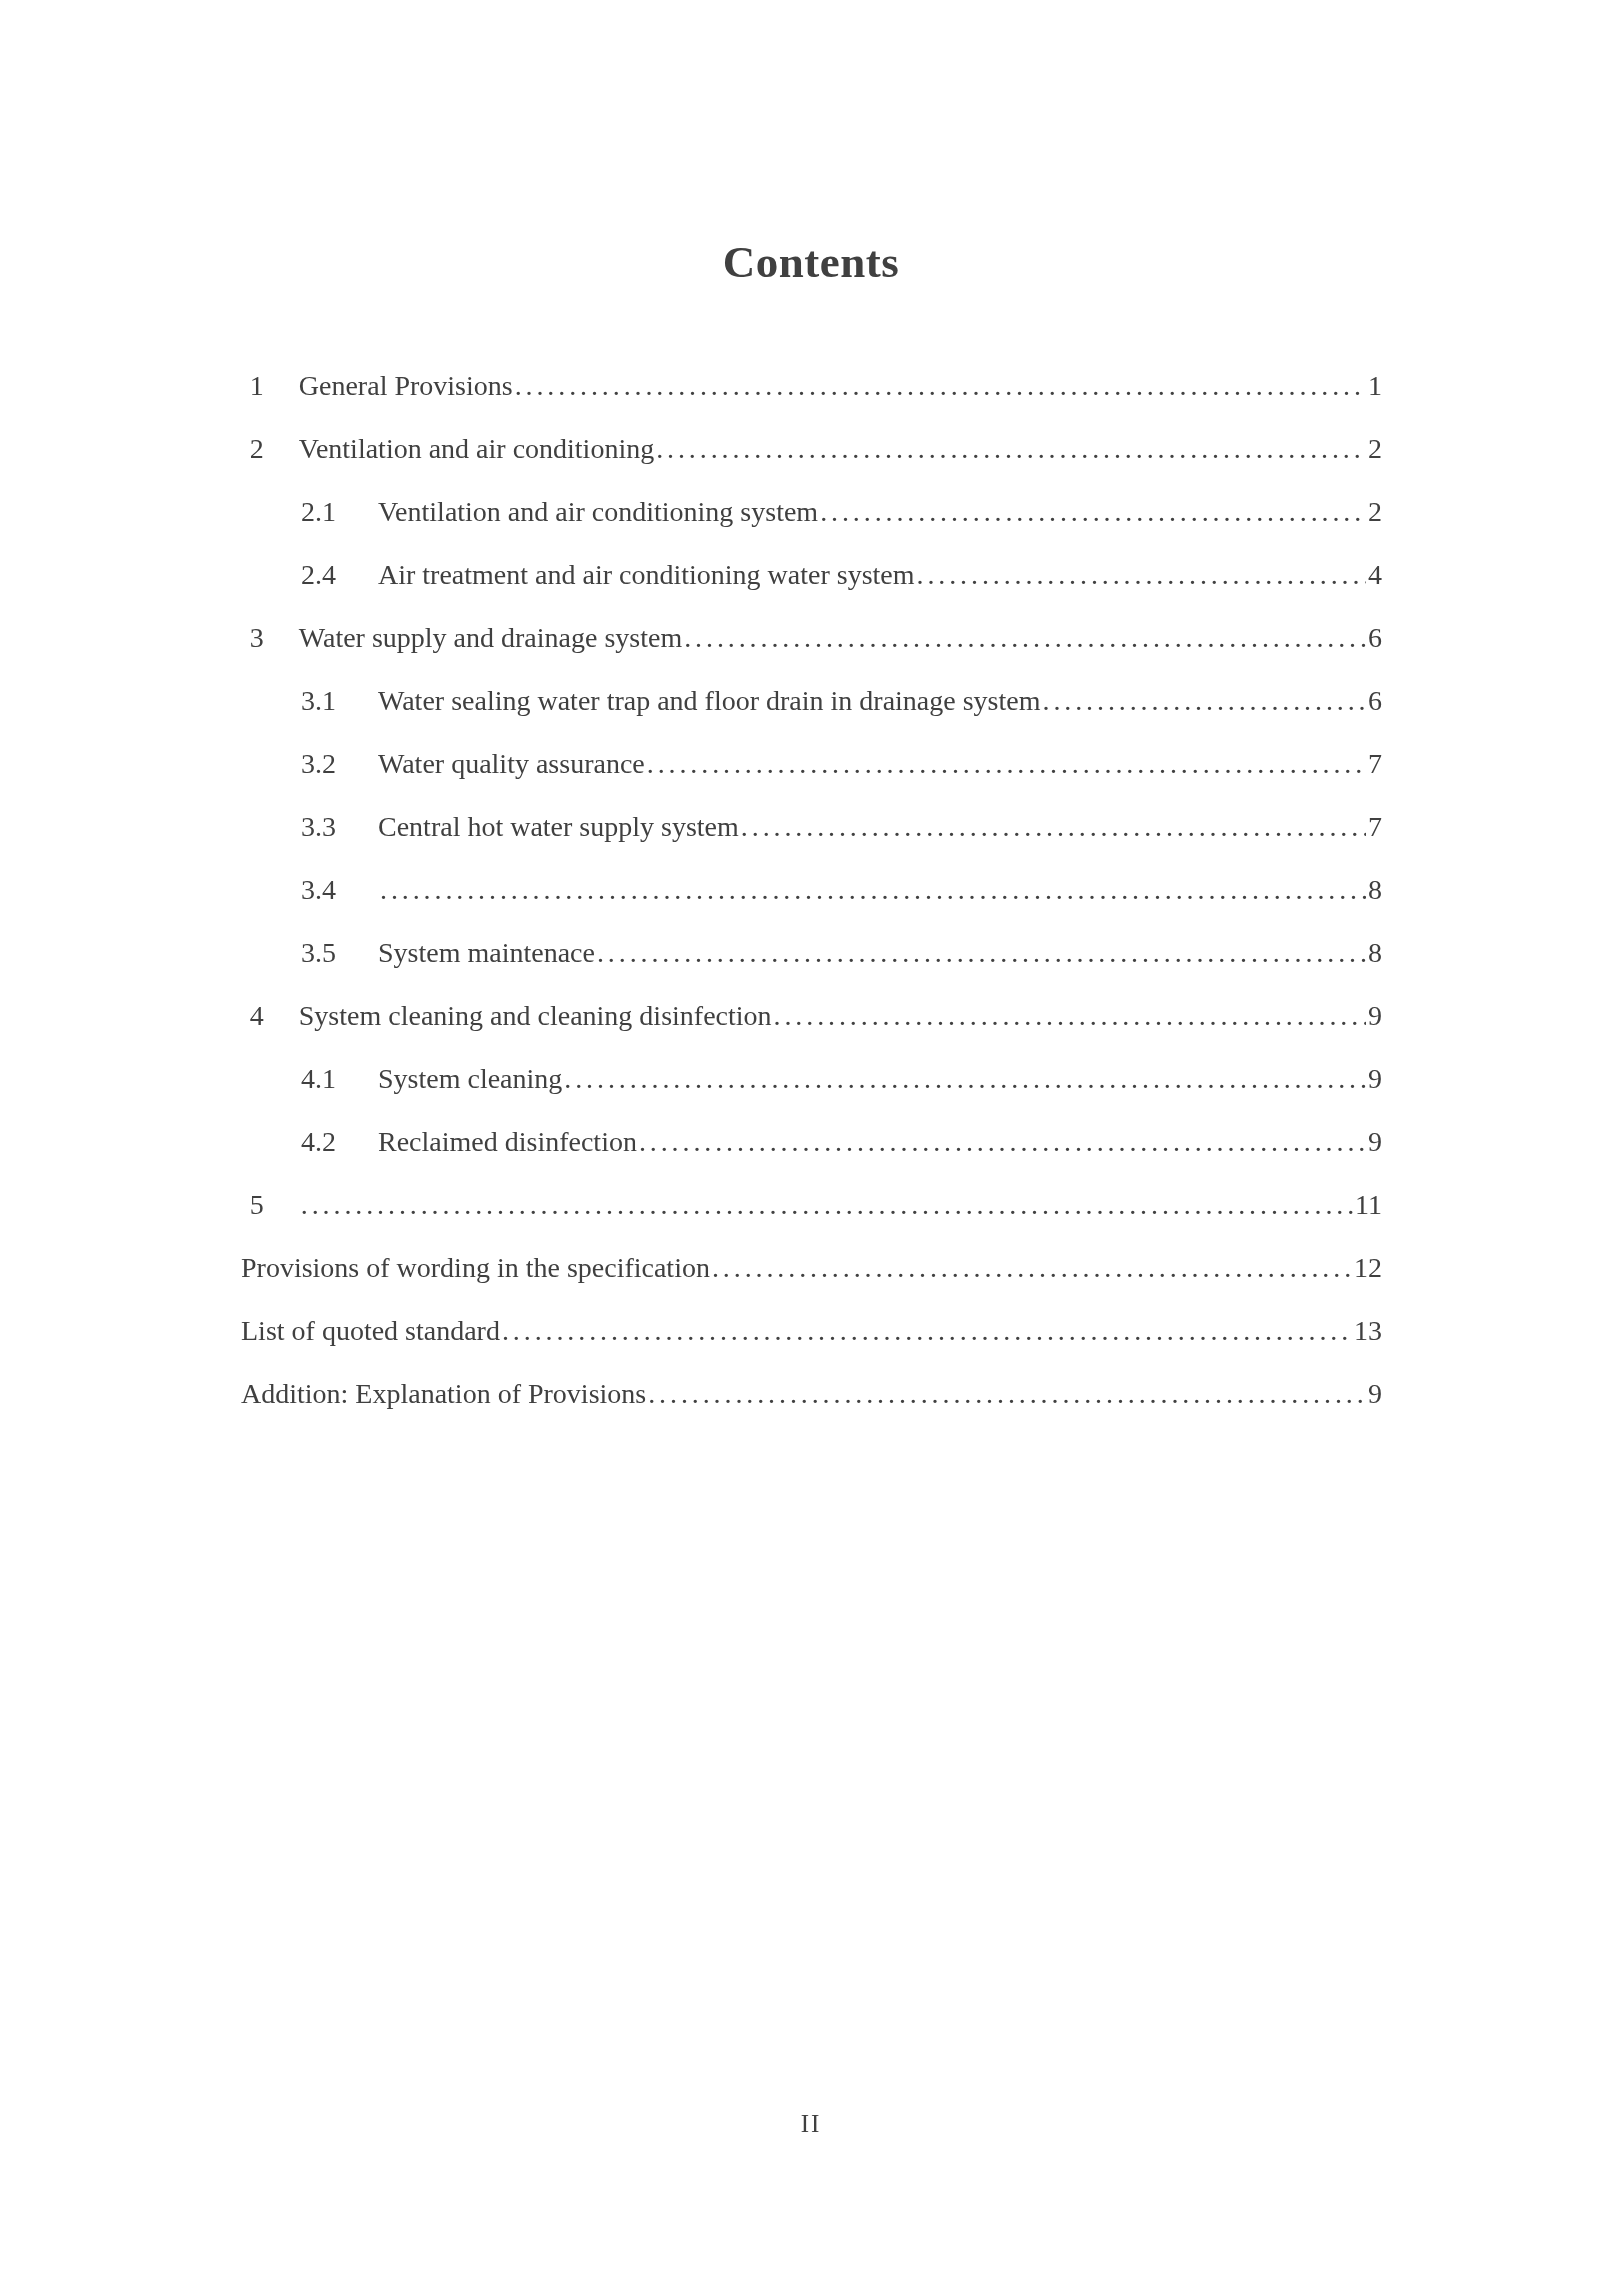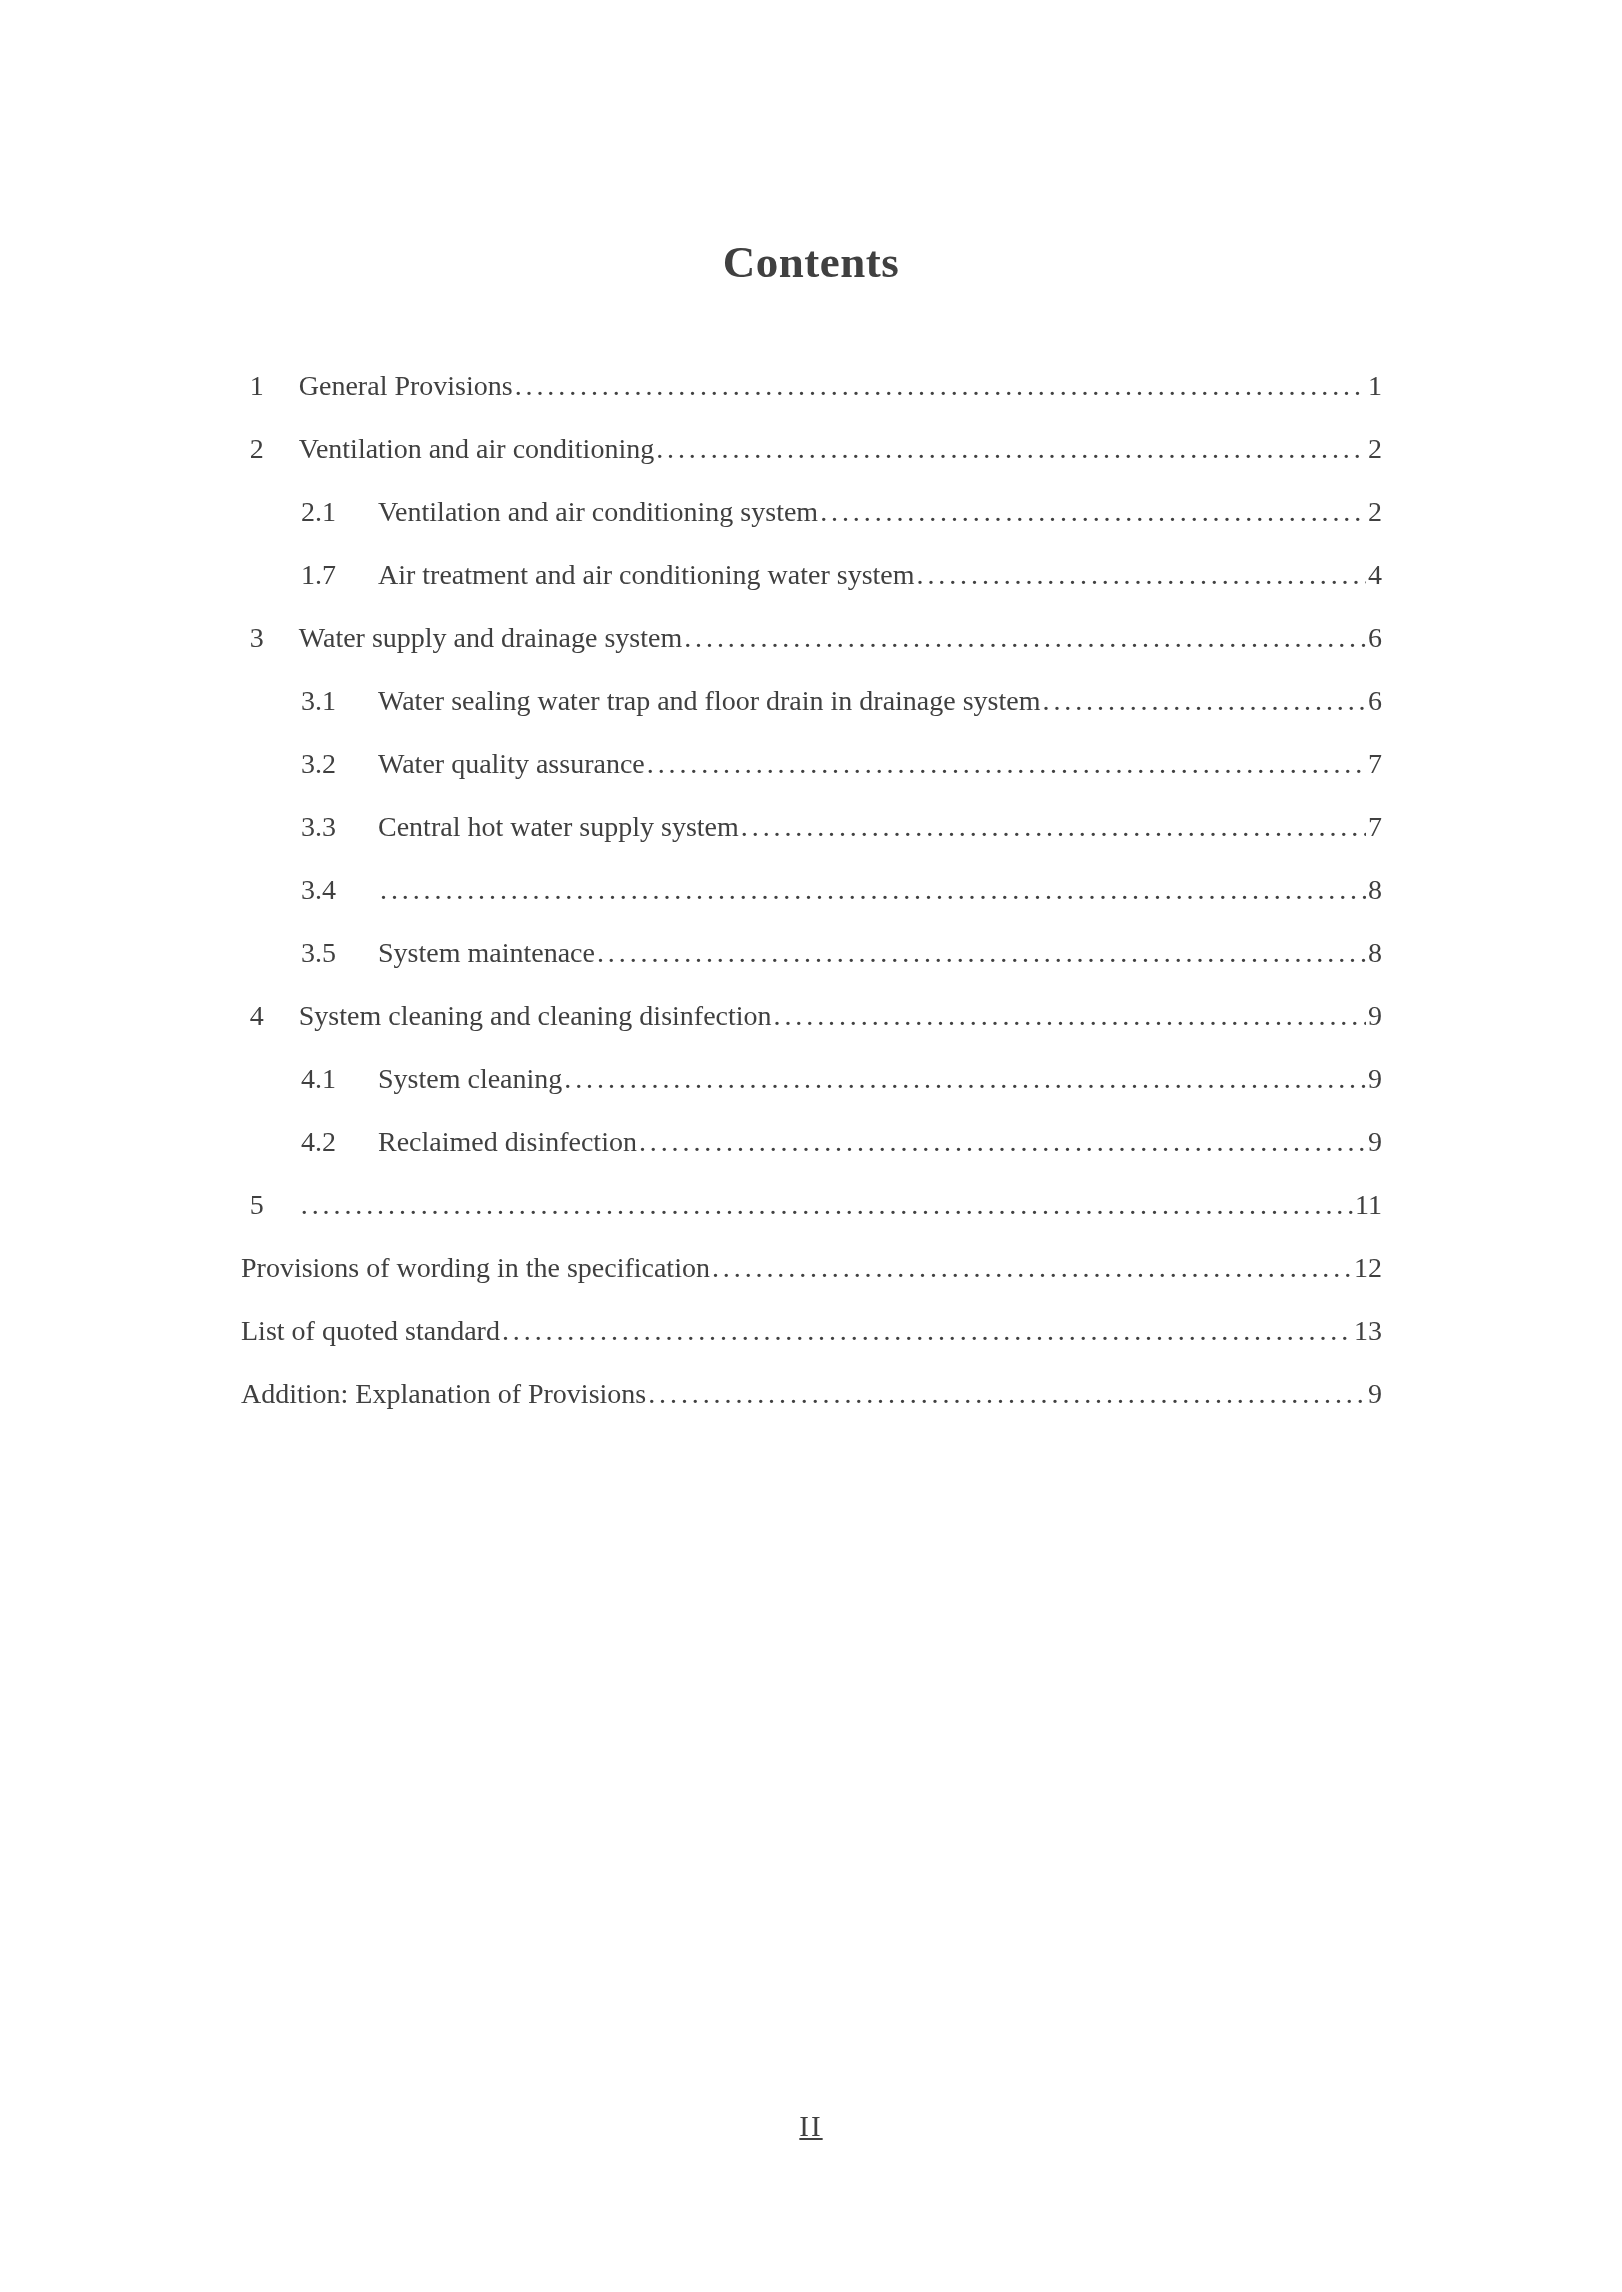--- a/index.html
+++ b/index.html
@@ -67,23 +67,22 @@
     flex: none;
     text-align: right;
     padding-left: 2px;
   }
   .page-footer {
     position: absolute;
     top: 2082px;
     left: 0;
     width: 100%;
     text-align: center;
-    font-size: 29px;
+    font-size: 25px;
     letter-spacing: 2px;
-    text-decoration: underline;
   }
 </style>
 </head>
 <body>
 
 <div class="page">
 
   <div class="doc-title">Contents</div>
 
   <div class="toc-list">
@@ -103,21 +102,21 @@
     </div>
 
     <div class="toc-row level2">
       <span class="num">2.1</span>
       <span class="label">Ventilation and air conditioning system</span>
       <span class="dots">............................................................................................................................................................................................................................................................................................................</span>
       <span class="pnum">2</span>
     </div>
 
     <div class="toc-row level2">
-      <span class="num">1.7</span>
+      <span class="num">2.4</span>
       <span class="label">Air treatment and air conditioning water system</span>
       <span class="dots">............................................................................................................................................................................................................................................................................................................</span>
       <span class="pnum">4</span>
     </div>
 
     <div class="toc-row level1">
       <span class="num">3</span>
       <span class="label">Water supply and drainage system</span>
       <span class="dots">............................................................................................................................................................................................................................................................................................................</span>
       <span class="pnum">6</span>

